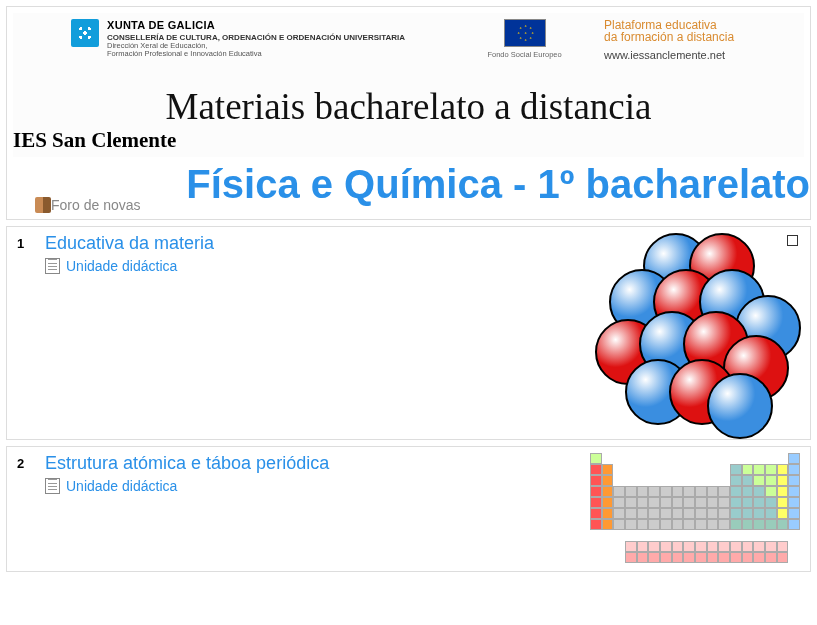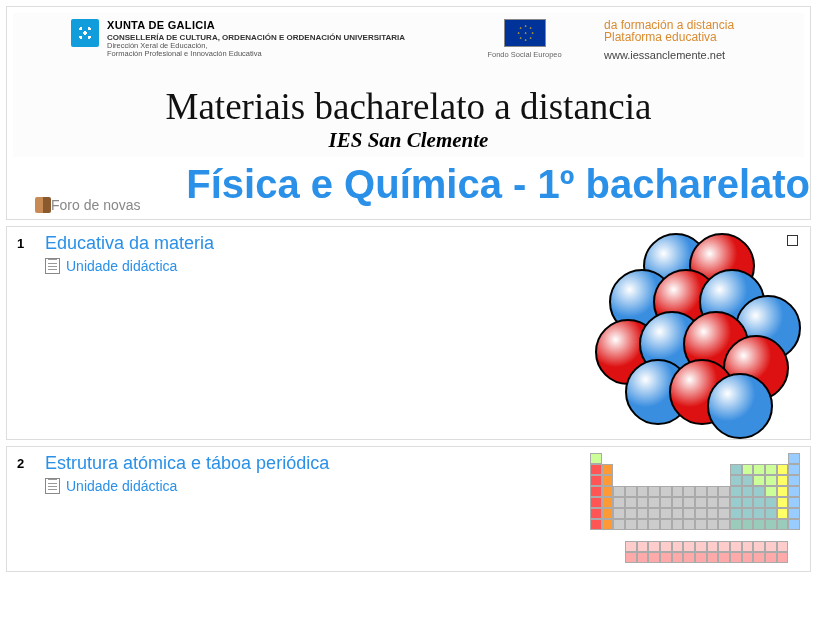--- a/index.html
+++ b/index.html
@@ -92,24 +92,23 @@
   .headline {
     font-family: Georgia, "Times New Roman", serif;
     font-size: 37px;
     text-align: center;
     color: #111;
     font-weight: 400;
     margin-top: 24px;
   }
   .subhead {
     font-family: Georgia, "Times New Roman", serif;
-    font-style: italic;
     font-weight: 700;
     font-size: 21px;
-    text-align: center;
+    text-align: left;
     margin-top: 0;
     margin-bottom: 2px;
   }
   .course-title {
     color: #2a90e8;
     font-weight: 700;
     font-size: 40px;
     text-align: right;
     line-height: 0.95;
     padding: 2px 0 0;
@@ -244,22 +243,22 @@
             <div class="l2">CONSELLERÍA DE CULTURA, ORDENACIÓN E ORDENACIÓN UNIVERSITARIA</div>
             <div class="l3">Dirección Xeral de Educación,</div>
             <div class="l4">Formación Profesional e Innovación Educativa</div>
           </div>
         </div>
         <div class="eu-block">
           <div class="eu-flag"></div>
           <div class="eu-caption">Fondo Social Europeo</div>
         </div>
         <div class="platform">
+          <div class="p1">Plataforma educativa</div>
           <div class="p1">da formación a distancia</div>
-          <div class="p1">Plataforma educativa</div>
           <div class="p2">www.iessanclemente.net</div>
         </div>
       </div>
       <div class="headline">Materiais bacharelato a distancia</div>
       <div class="subhead">IES San Clemente</div>
     </div>
     <div class="course-title">Física e Química - 1º bacharelato</div>
     <div class="forum-row">
       <div class="forum-icon"></div>
       <span class="forum-label">Foro de novas</span>

